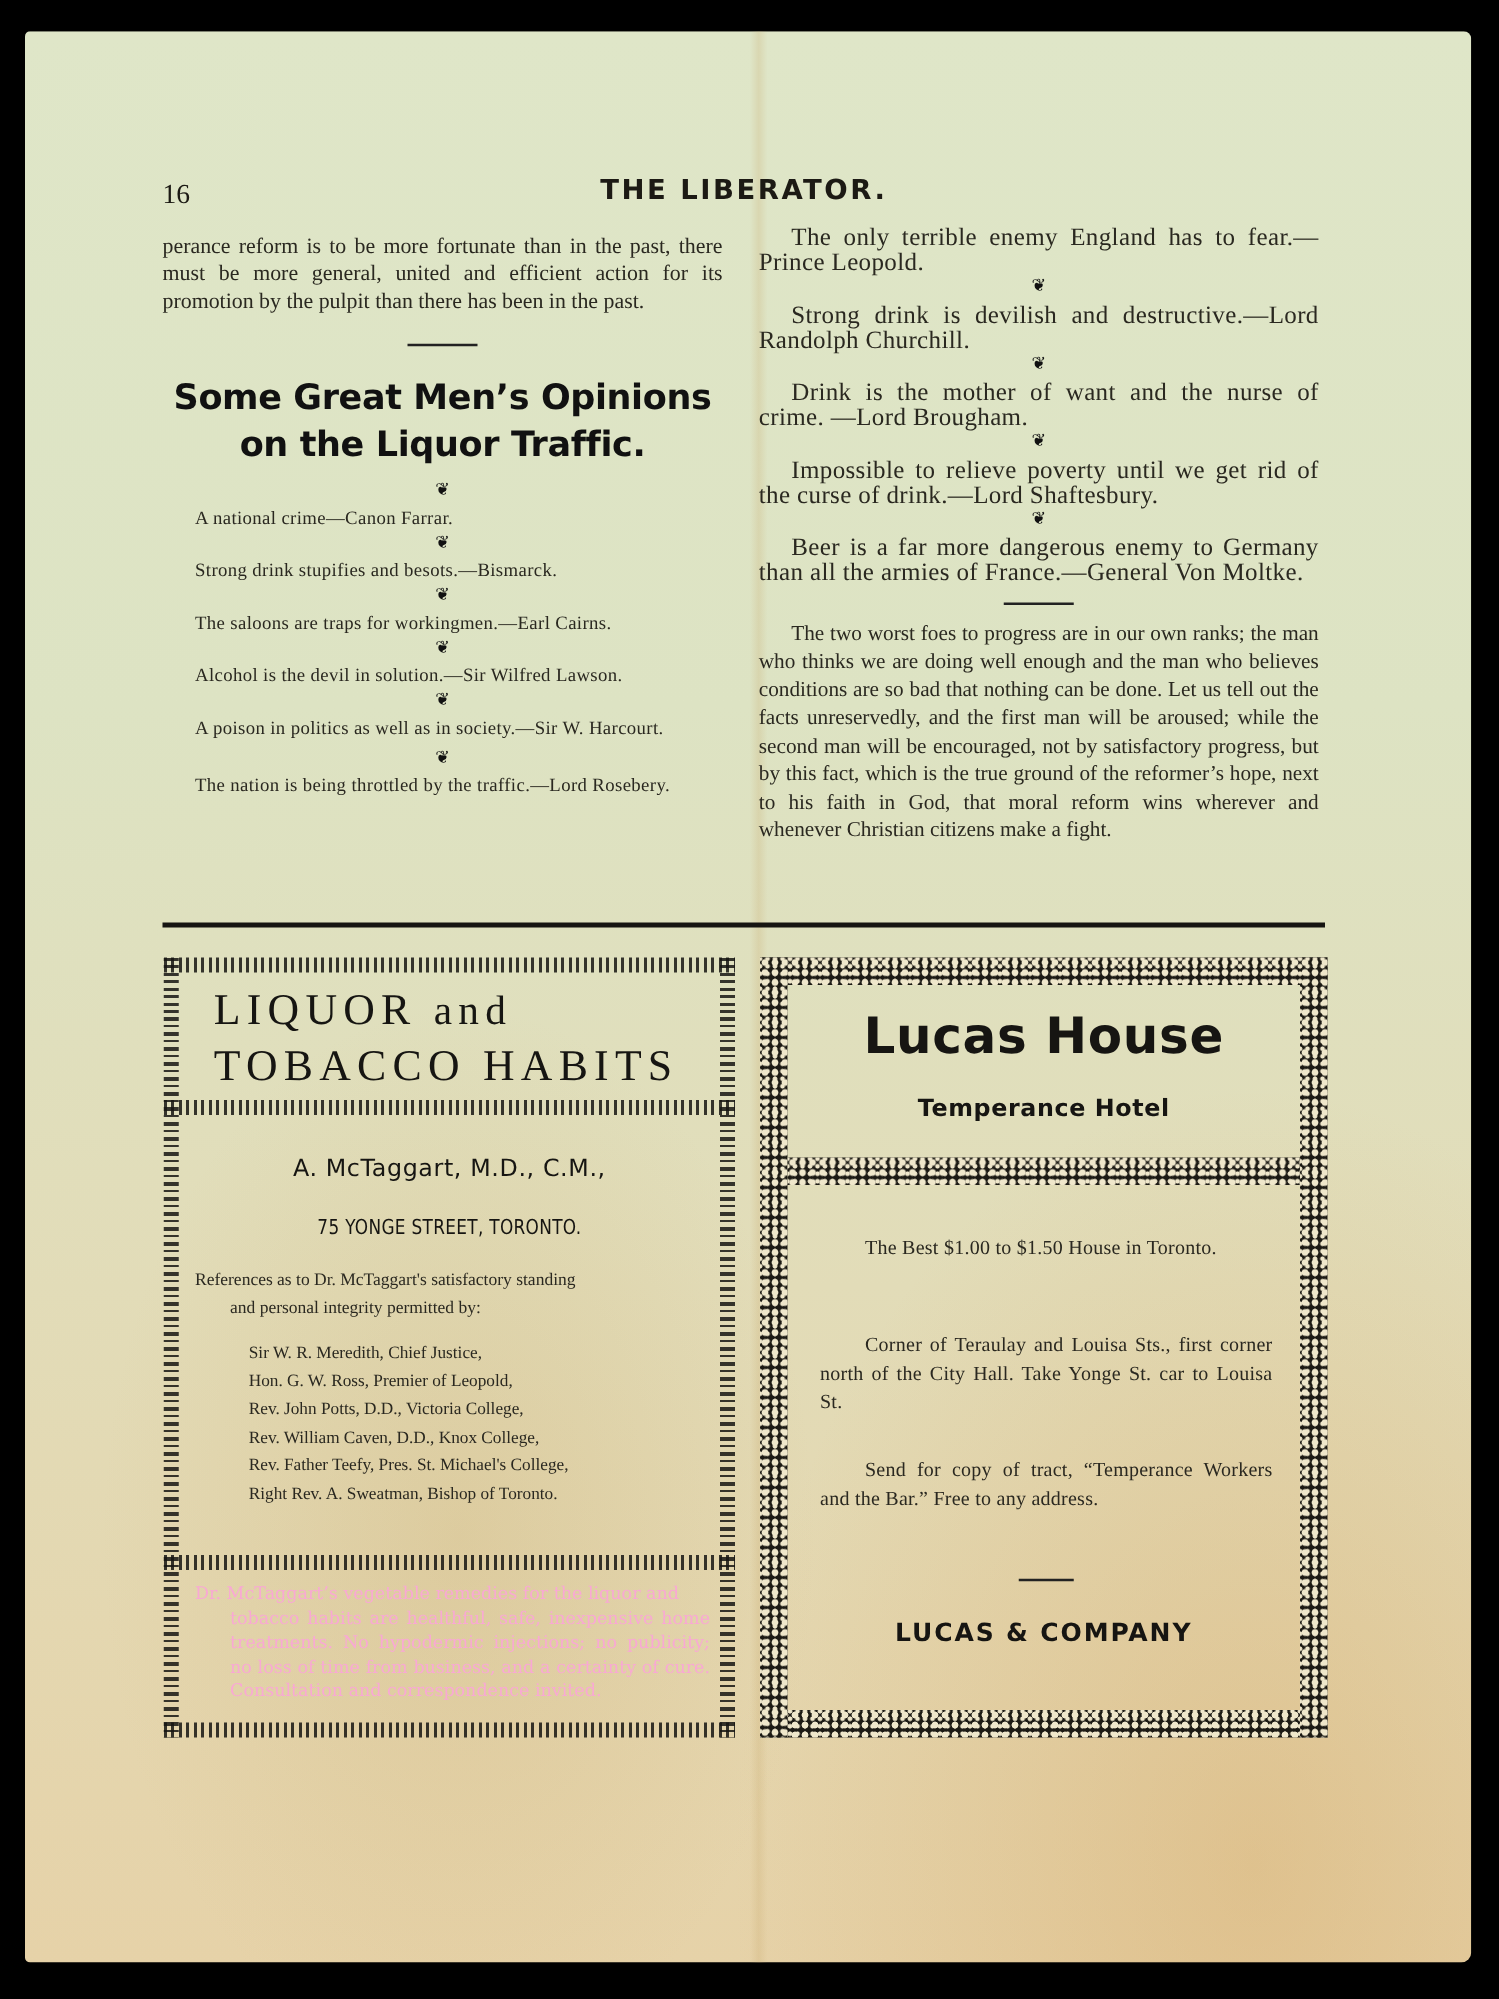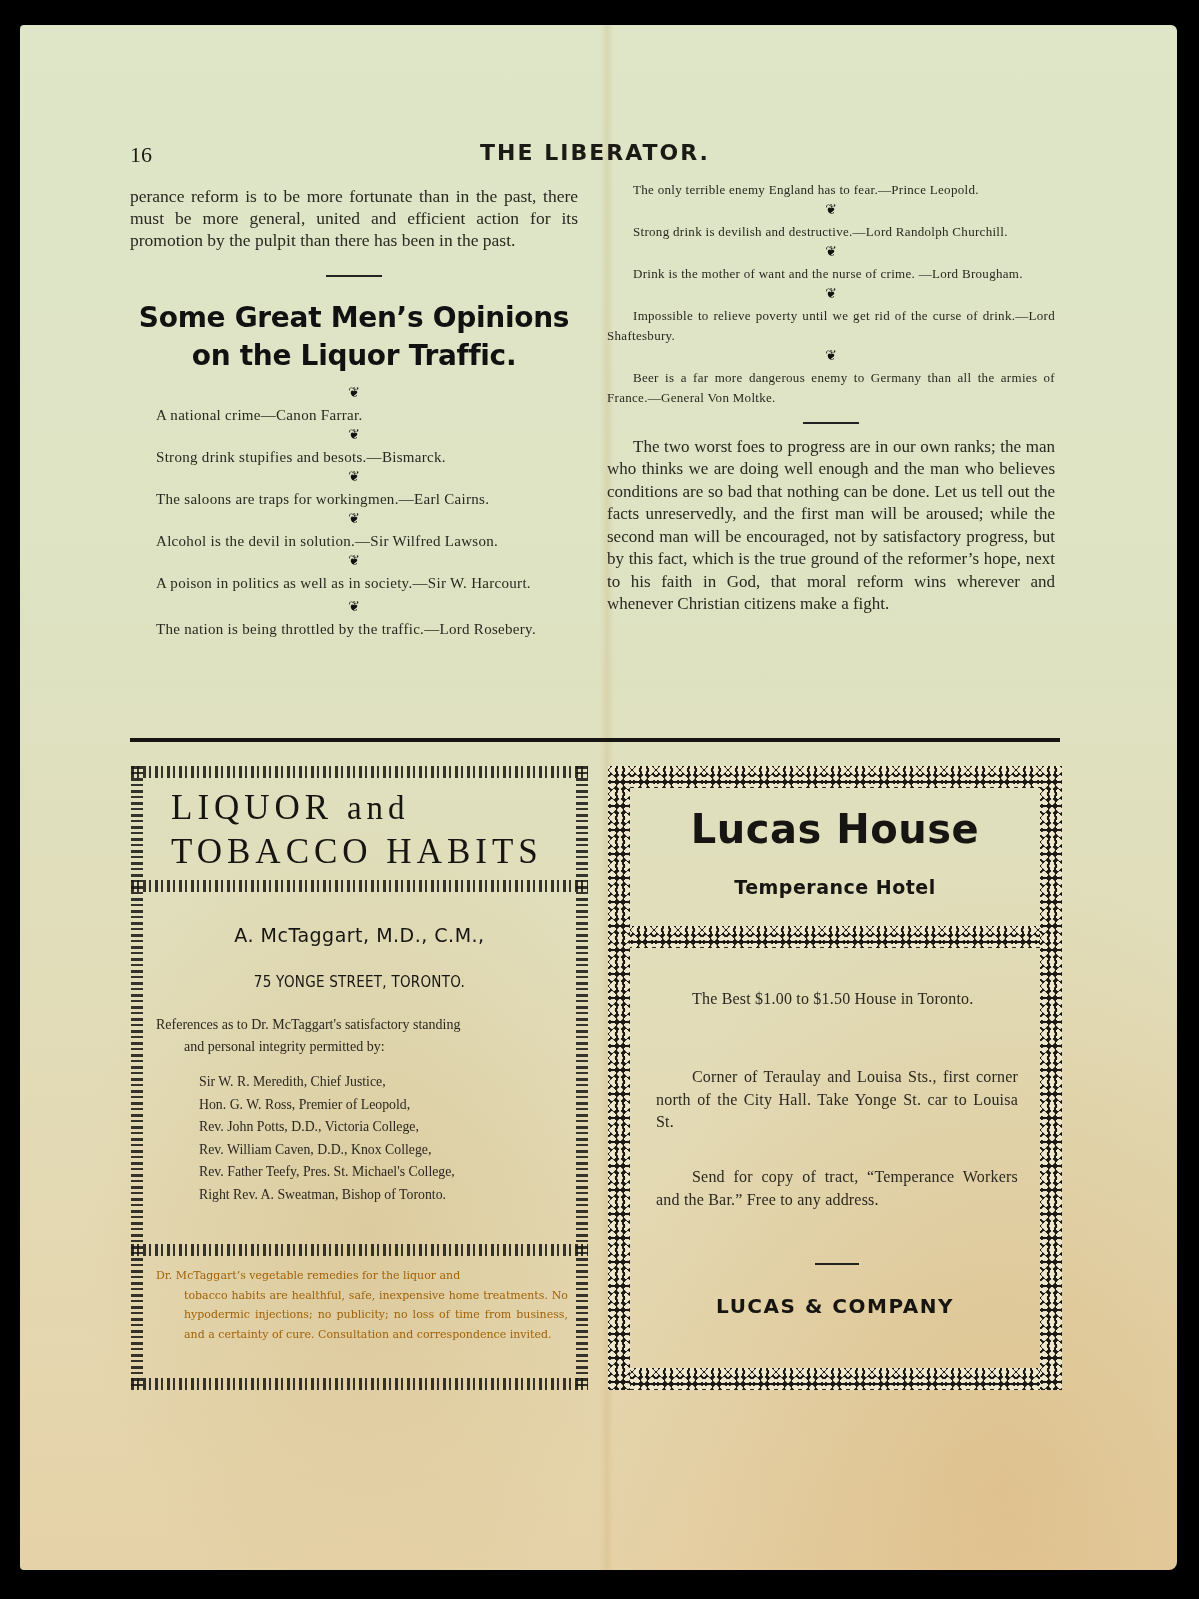--- a/index.html
+++ b/index.html
@@ -36,21 +36,21 @@
   .section-title {
     font-family: "DejaVu Sans", sans-serif; font-size: 28px; line-height: 38px;
     text-align: center; color: #111; font-weight: 600; letter-spacing: -0.3px;
     margin-bottom: 8px;
   }
 
   .quote { font-size: 15px; line-height: 20px; color: #2a2820; text-align: justify; letter-spacing: 0.3px; }
   .quote .q-indent { display: inline-block; width: 26px; }
   .fleuron { text-align: center; font-size: 14px; line-height: 20px; height: 22px; color: #111; }
 
-  .col-right .quote { font-size: 13px; }
+  .col-right .quote { font-size: 20px; }
   .col-right .para { font-size: 17px; line-height: 22.5px; margin-top: 0; }
 
   .divider { position: absolute; left: 130px; top: 738px; width: 930px; height: 4px; background: #161512; }
 
   
   .ad-left { position: absolute; left: 131px; top: 766px; width: 457px; height: 624px; }
   .greek-band {
     position: absolute; left: 0; right: 0; height: 12px;
     background-image: repeating-linear-gradient(90deg, #161512 0 3px, transparent 3px 6px, #161512 6px 8px, transparent 8px 12px);
     opacity: 0.85;
@@ -70,21 +70,21 @@
   .ad-left-title {
     position: absolute; left: 40px; top: 20px; width: 400px;
     font-family: "Liberation Serif", serif; font-size: 35px; line-height: 44px; letter-spacing: 5px; color: #161512;
   }
   .ad-left-title .sm { font-size: 33px; }
   .doctor { position: absolute; left: 0; right: 0; top: 158px; text-align: center; font-family: "DejaVu Sans", sans-serif; font-size: 19px; color: #161512; letter-spacing: 0.5px; }
   .address { position: absolute; left: 0; right: 0; top: 206px; text-align: center; font-family: "DejaVu Sans", sans-serif; font-size: 16.5px; transform: scaleX(0.82); letter-spacing: 0.3px; color: #161512; }
   .refs-intro { position: absolute; left: 25px; width: 410px; top: 248px; font-family: "Liberation Serif", serif; font-size: 14px; line-height: 22px; color: #2a2820; }
   .refs-intro .line2 { padding-left: 28px; display: block; }
   .refs { position: absolute; left: 68px; top: 305px; font-family: "Liberation Serif", serif; font-size: 13.8px; line-height: 22.5px; color: #2a2820; list-style: none; }
-  .remedies { position: absolute; left: 25px; width: 412px; top: 500px; font-family: "DejaVu Serif", serif; font-size: 11px; line-height: 19.5px; color: #a16207; }
+  .remedies { position: absolute; left: 25px; width: 412px; top: 500px; font-family: "DejaVu Serif", serif; font-size: 14px; line-height: 19.5px; color: #f9a8d4; }
   .remedies .r1 { display: block; }
   .remedies .rest { display: block; padding-left: 28px; text-align: justify; }
 
   
   .ad-right { position: absolute; left: 608px; top: 766px; width: 454px; height: 624px; }
   .pebble {
     position: absolute; background-color: #1c1a14;
     background-image: radial-gradient(circle at 50% 50%, #efe7cb 0 2.5px, transparent 3px),
                       radial-gradient(circle at 50% 50%, #efe7cb 0 1.7px, transparent 2.1px);
     background-size: 8px 8px, 6px 6px; background-position: 0 0, 3px 4px;

